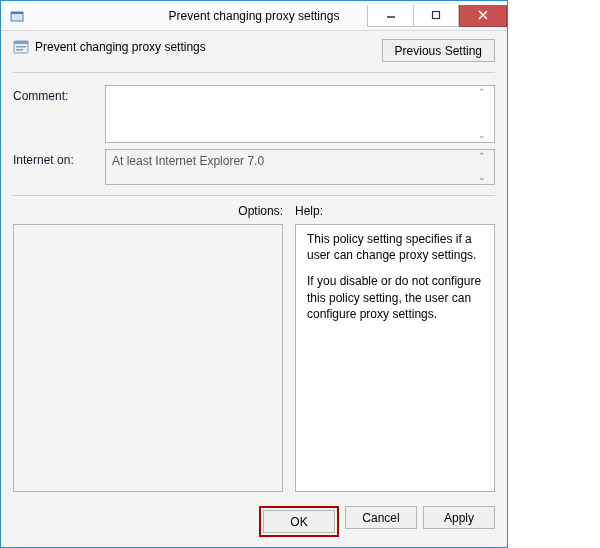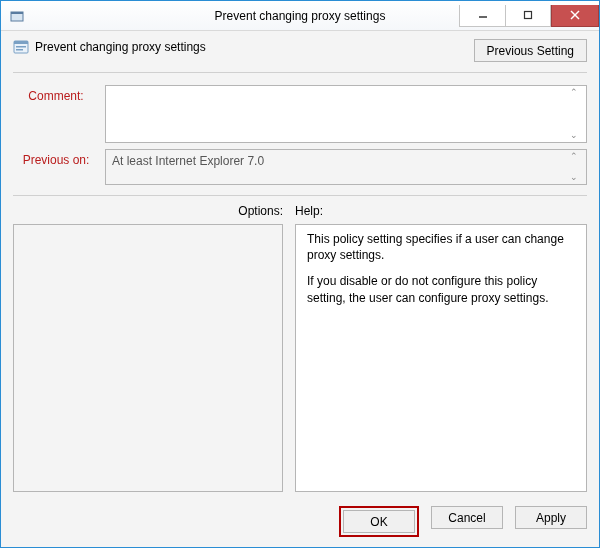--- a/index.html
+++ b/index.html
@@ -7,21 +7,21 @@
   body {
     font-family: "Segoe UI", Tahoma, sans-serif;
     font-size: 12px;
     color: #000;
     background: #fff;
     width: 600px;
     height: 548px;
     overflow: hidden;
   }
   .window {
-    width: 600px; height: 548px;
+    width: 508px; height: 548px;
     border: 1px solid #2a8dd4;
     background: #fff;
     display: flex; flex-direction: column;
   }
   .titlebar {
     height: 30px;
     background: linear-gradient(#ffffff, #f5f7fa);
     border-bottom: 1px solid #d9d9d9;
     display: flex; align-items: center;
     position: relative;
@@ -94,21 +94,21 @@
   .highlight-enabled {
     border:2px solid #b00000; padding:2px 6px 2px 2px; margin:-4px -8px -4px -4px;
   }
   .right-col {
     flex:1; display:flex; flex-direction:column; gap:6px;
   }
   .field-row {
     display:flex; gap:6px;
   }
   .field-label {
-    width:86px; text-align:center; padding-top:4px; color:#b91c1c;
+    width:86px; text-align:left; padding-top:4px; color:#0f172a;
   }
   .textarea-like {
     flex:1; background:#fff; border:1px solid #b5b5b5;
     height:58px; position:relative;
   }
   .supported-box {
     flex:1; background:#f4f4f4; border:1px solid #b5b5b5;
     height:36px; padding:4px 18px 4px 6px; color:#555; position:relative;
   }
   .sb-arrows {
@@ -129,21 +129,21 @@
   .panel {
     background:#f4f4f4; border:1px solid #b5b5b5;
   }
   .panel.options { width:270px; }
   .panel.help {
     flex:1; background:#fff; padding:6px 11px;
     overflow:auto; line-height:1.35;
   }
   .panel.help p { margin:0 0 10px 0; }
   .footer {
-    display:flex; justify-content:flex-end; gap:12px; padding-top:8px;
+    display:flex; justify-content:flex-end; gap:6px; padding-top:8px;
   }
   .highlight-ok {
     border:2px solid #b00000; padding:2px; display:inline-flex;
   }
   .btn.fixed { width:72px; padding:0; justify-content:center; }
 </style>
 </head>
 <body>
 
 <div class="window">
@@ -203,21 +203,21 @@
         <div class="field-row">
           <div class="field-label">Comment:</div>
           <div class="textarea-like">
             <div class="sb-arrows">
               <span>⌃</span>
               <span>⌄</span>
             </div>
           </div>
         </div>
         <div class="field-row">
-          <div class="field-label">Previous on:</div>
+          <div class="field-label">Internet on:</div>
           <div class="supported-box">
             <span>At least Internet Explorer 7.0</span>
             <div class="sb-arrows">
               <span>⌃</span>
               <span>⌄</span>
             </div>
           </div>
         </div>
       </div>
     </div>

